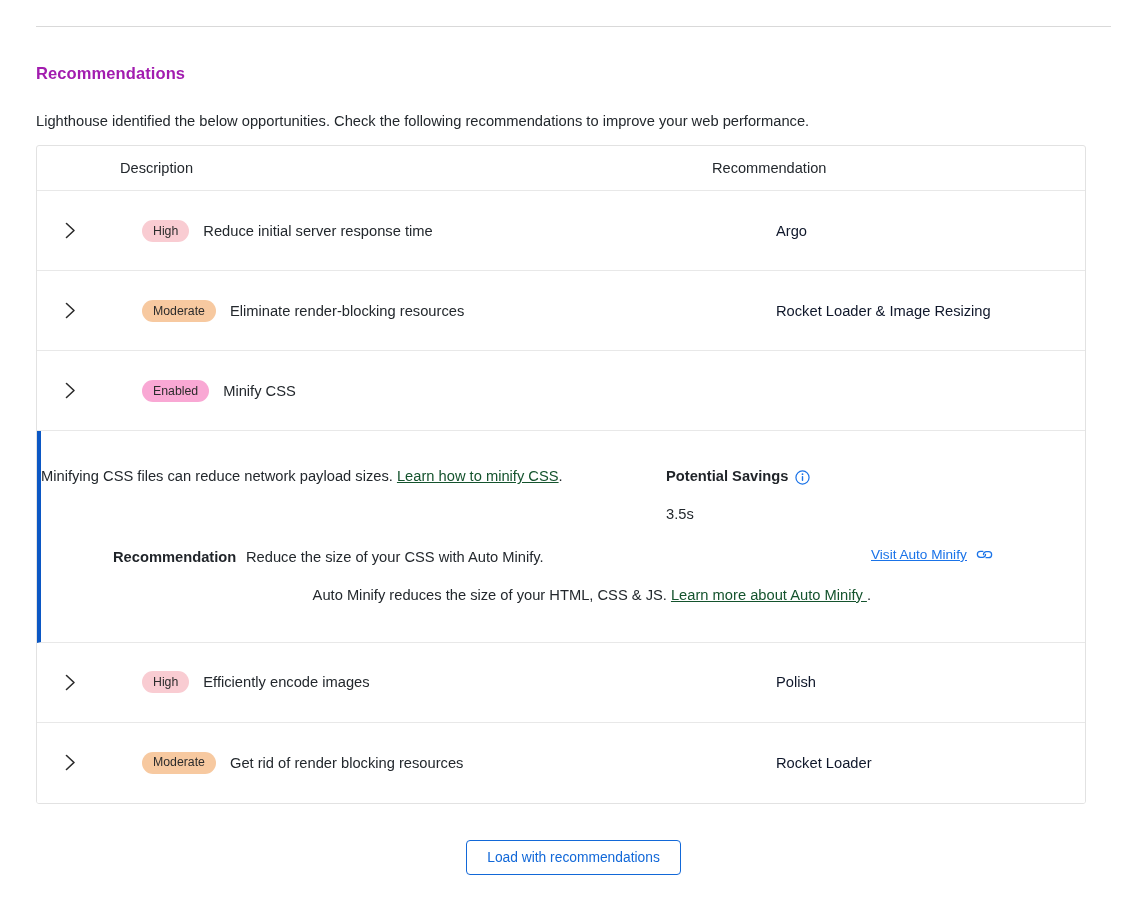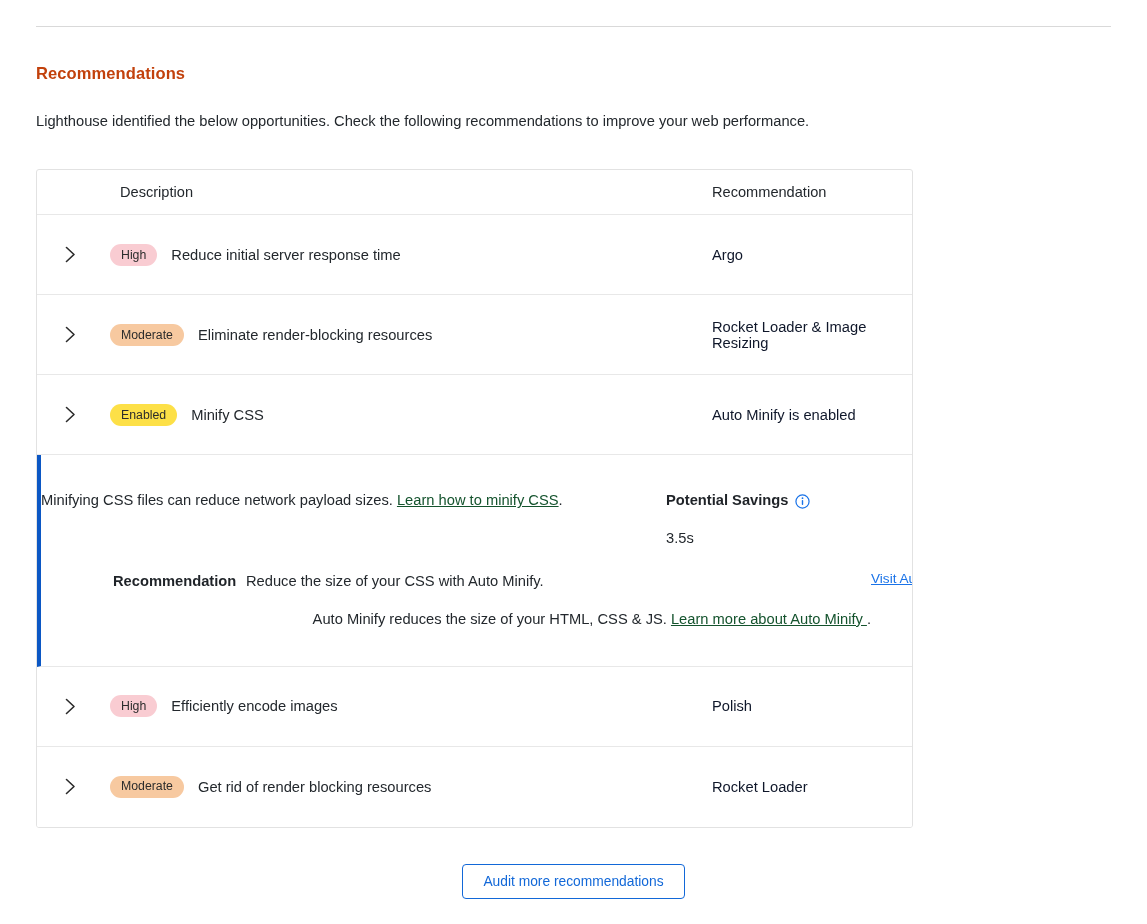--- a/index.html
+++ b/index.html
@@ -27,37 +27,37 @@
   .top-divider {
     height: 1px;
     background: #d9d9d9;
     margin: 26px 0 0 0;
     width: 1075px;
   }
 
   .section-title {
     font-size: 16.5px;
     font-weight: bold;
-    color: #c2410c;
+    color: #a21caf;
     letter-spacing: 0.1px;
     margin: 37px 0 0 0;
     line-height: 1.2;
   }
 
   .section-desc {
     font-size: 14.7px;
     color: #23282d;
     margin: 27px 0 0 0;
     line-height: 1.4;
   }
 
   
   .rec-table {
-    margin-top: 38px;
-    width: 877px;
+    margin-top: 14px;
+    width: 1050px;
     border: 1px solid #e2e2e2;
     border-radius: 3px;
     background: #fff;
     overflow: hidden;
   }
 
   .rec-head {
     display: flex;
     align-items: center;
     height: 45px;
@@ -75,20 +75,21 @@
   .rec-head .col-desc { padding-left: 35px; }
   .rec-head .col-rec  { padding-left: 37px; }
 
   .rec-row {
     display: flex;
     align-items: center;
     height: 80px;
     border-bottom: 1px solid #e8e8e8;
     cursor: pointer;
     background: #fff;
+    gap: 32px;
   }
   .rec-row:last-child { border-bottom: none; }
 
   .chev {
     width: 48px;
     flex: 0 0 48px;
     display: flex;
     align-items: center;
     justify-content: center;
     padding-left: 18px;
@@ -112,21 +113,21 @@
     padding: 0 11px;
     border-radius: 11px;
     font-size: 12.3px;
     line-height: 1;
     white-space: nowrap;
     margin-right: 14px;
     color: #2c2c2c;
   }
   .badge-high     { background: #f9ccd2; }
   .badge-moderate { background: #f7c9a0; }
-  .badge-enabled  { background: #fde047; text-align: center; }
+  .badge-enabled  { background: #f9a8d4; text-align: center; }
 
   .desc-text {
     font-size: 14.7px;
     color: #23282d;
   }
 
   .rec-cell {
     flex: 1 1 auto;
     padding-left: 37px;
     font-size: 14.7px;
@@ -279,21 +280,20 @@
     <div class="rec-row">
       <div class="chev">
         <svg width="11" height="17" viewBox="0 0 11 17" fill="none" aria-hidden="true">
           <path d="M1.5 1.5 L9 8.5 L1.5 15.5" stroke="#2b2b2b" stroke-width="1.6" stroke-linecap="round" stroke-linejoin="round"></path>
         </svg>
       </div>
       <div class="desc-cell">
         <span class="badge badge-enabled">Enabled</span>
         <span class="desc-text">Minify CSS</span>
       </div>
-      <div class="rec-cell">Auto Minify is enabled</div>
     </div>
 
     <div class="rec-detail">
       <div class="detail-grid">
 
         <div class="detail-block">
           <div class="detail-body">
             <p>
               <span>Minifying CSS files can reduce network payload sizes. </span><a class="link" href="#">Learn how to minify CSS</a><span>.</span>
             </p>
@@ -359,16 +359,16 @@
       <div class="desc-cell">
         <span class="badge badge-moderate">Moderate</span>
         <span class="desc-text">Get rid of render blocking resources</span>
       </div>
       <div class="rec-cell">Rocket Loader</div>
     </div>
 
   </div>
 
   <div class="footer">
-    <button class="load-more">Audit more recommendations</button>
+    <button class="load-more">Load with recommendations</button>
   </div>
 
 </div>
 
 </body></html>

